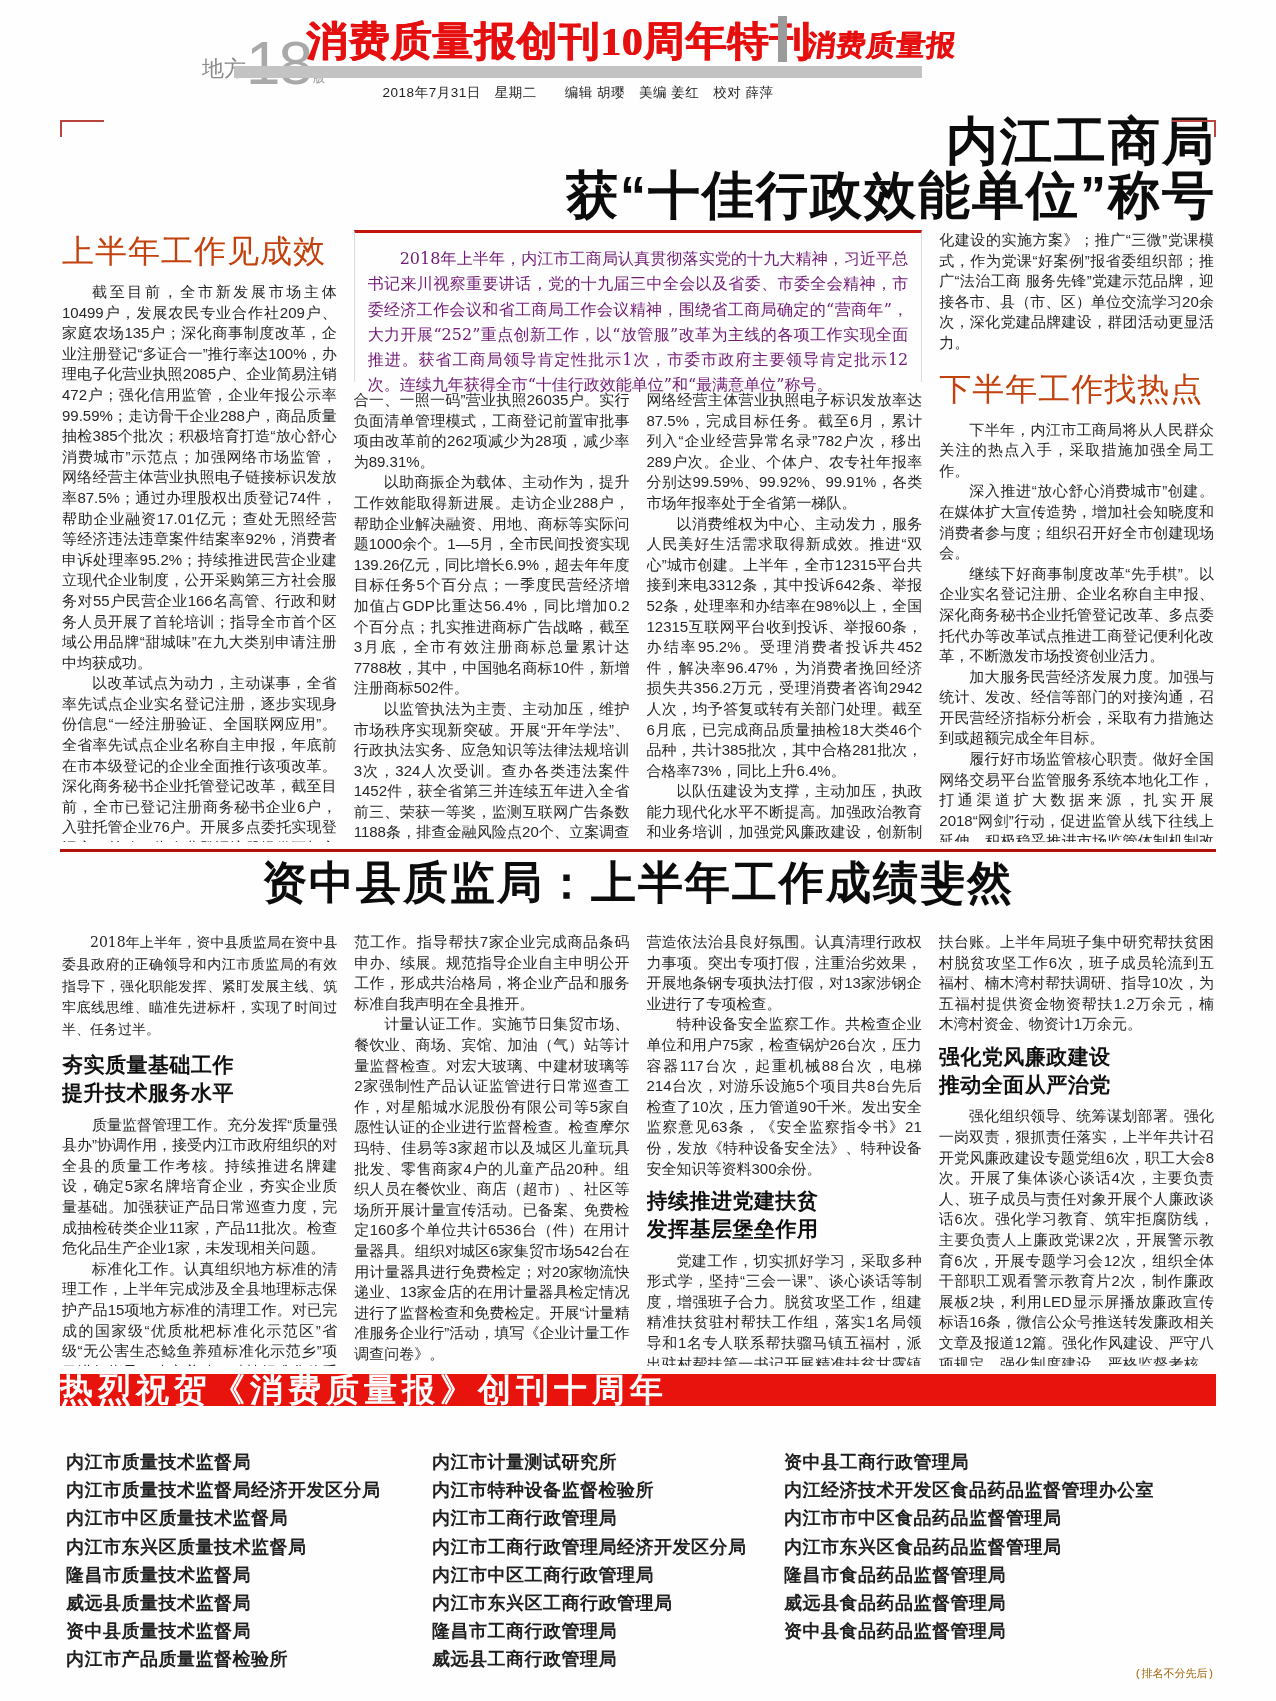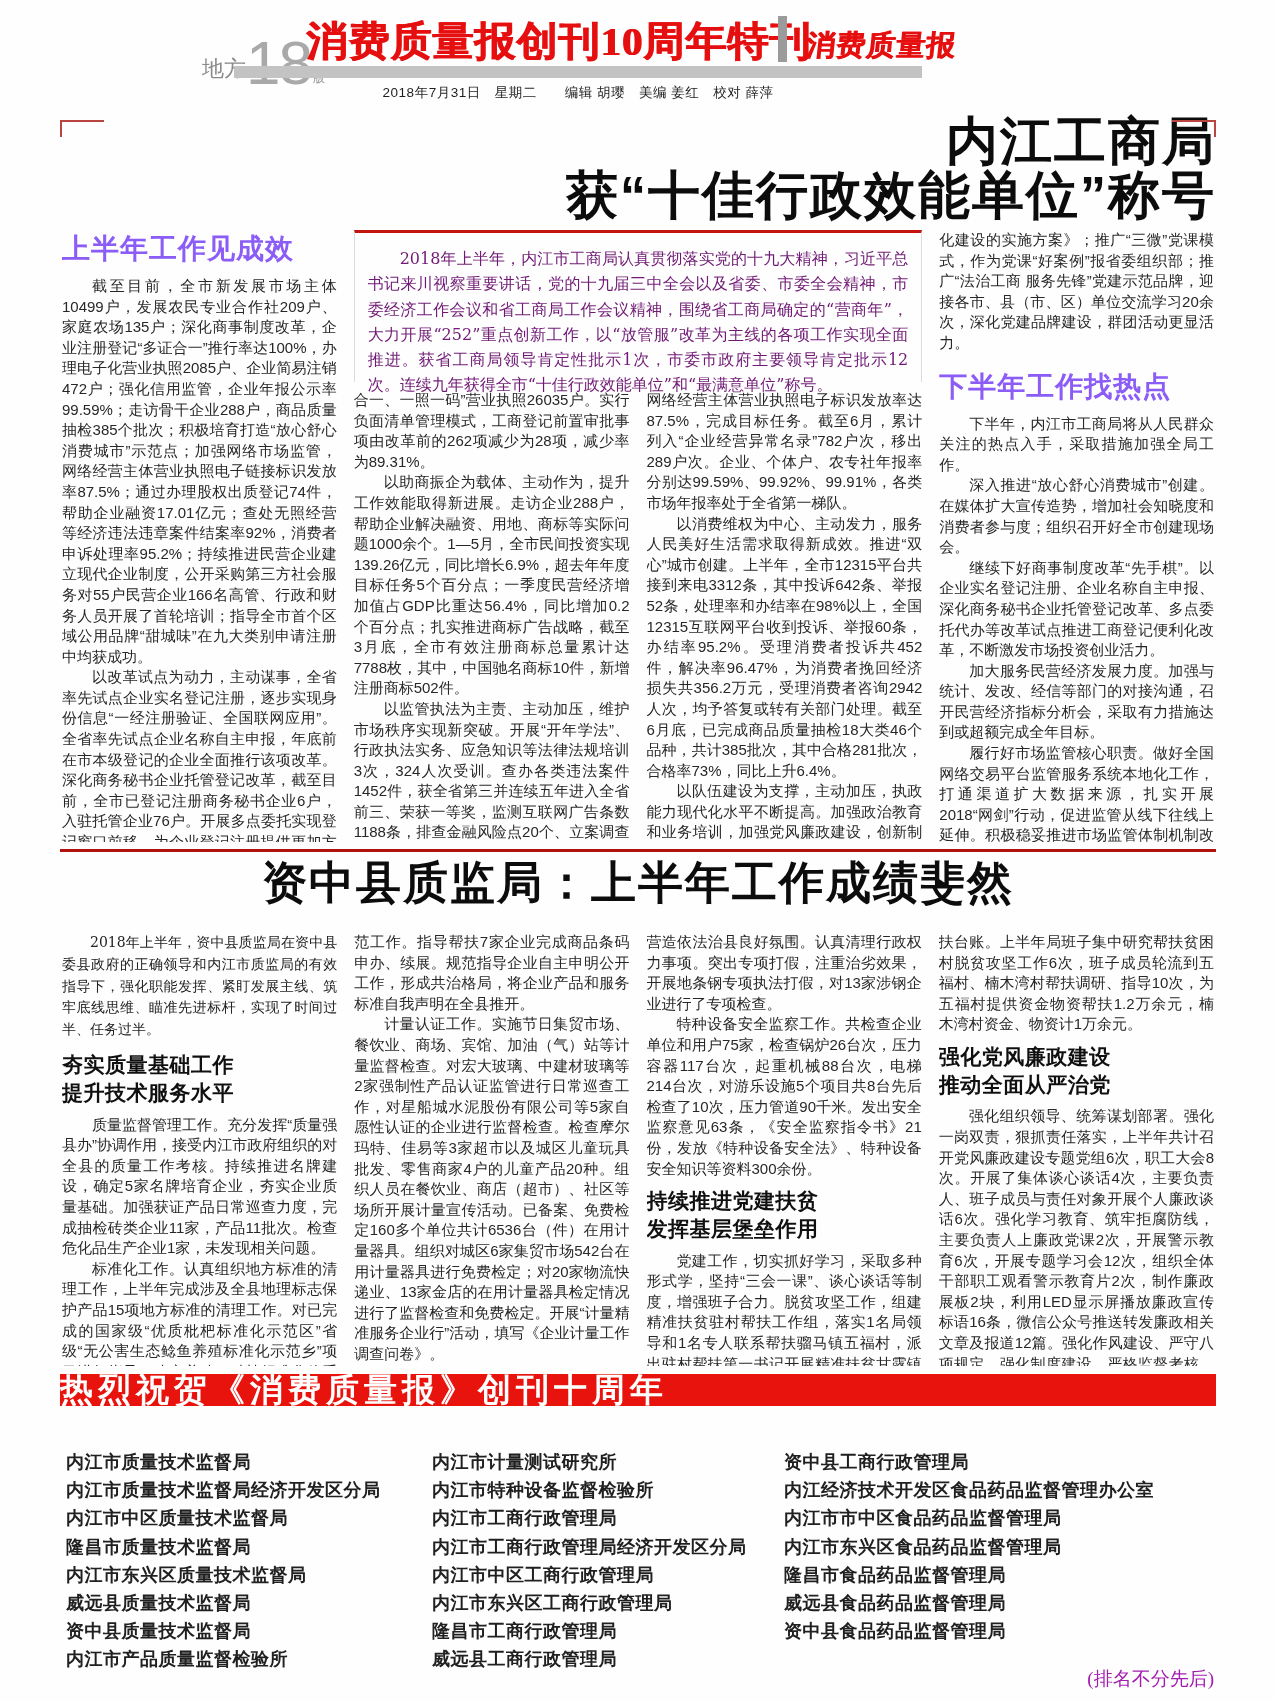--- a/index.html
+++ b/index.html
@@ -35,21 +35,21 @@
   .a1-cols{position:absolute;top:118px;left:2px;right:2px;bottom:2px;display:flex;gap:17px;}
   .col{flex:1;overflow:hidden;text-align:justify;display:flex;flex-direction:column;}
   .colmid{flex:2.07;display:flex;flex-direction:column;overflow:hidden;}
   .lead-box{border-top:3px solid #c3150e;border-left:1px solid #dcdcdc;border-right:1px solid #dcdcdc;
             padding:13px 13px 8px;height:152px;box-sizing:border-box;margin-bottom:8px;}
   .lead-text{font-family:"DejaVu Serif","Liberation Serif",serif;font-size:16px;line-height:1.58;
              text-indent:2em;text-align:justify;color:#701a75;}
   .two-cols{flex:1;display:flex;gap:17px;overflow:hidden;}
   .para{font-size:15px;line-height:20.6px;text-indent:2em;color:#272727;}
   .no-indent{text-indent:0;}
-  .sec-head{font-size:28px;font-weight:700;margin:0 0 8px;color:#8b5cf6;letter-spacing:1px;}
+  .sec-head{font-size:32px;font-weight:400;margin:0 0 8px;color:#c2410c;letter-spacing:1px;}
   .sec-head.mt{margin-top:14px;}
 
   .red-rule{position:absolute;left:60px;width:1156px;top:849px;height:3px;background:#b2120d;}
 
   
   .article2{position:absolute;left:60px;top:858px;width:1156px;height:508px;}
   .a2-headline{margin:0;text-align:center;font-size:45px;font-weight:900;letter-spacing:2px;color:#0c0c0c;line-height:1.1;}
   .a2-cols{position:absolute;top:74px;left:2px;right:2px;bottom:0;display:flex;gap:17px;}
   .lead2{font-family:"DejaVu Serif","Liberation Serif",serif;font-size:14px;line-height:1.56;
          text-indent:2em;margin-bottom:2px;color:#222;text-align:justify;}
@@ -63,22 +63,22 @@
                color:#ffffff;letter-spacing:5px;white-space:nowrap;}
 
   
   .orgs{position:absolute;left:66px;top:1448px;width:1150px;display:flex;}
   .org-col{display:flex;flex-direction:column;}
   .org-col-1{width:366px;}
   .org-col-2{width:352px;}
   .org-col-3{flex:1;}
   .org-item{font-size:18px;font-weight:700;line-height:28.2px;color:#202020;letter-spacing:.5px;
             white-space:nowrap;text-indent:0;}
-  .footnote{position:absolute;right:62px;top:1666px;font-family:Liberation Serif, serif;
-            font-size:19px;color:#a21caf;}
+  .footnote{position:absolute;right:62px;top:1666px;font-family:Liberation Mono, monospace;
+            font-size:11px;color:#a16207;}
 </style>
 </head>
 <body>
 
 <div class="page">
 
   <header class="masthead">
     <div class="edition">
       <span class="ed-label">地方</span>
       <span class="ed-num">18</span>
@@ -191,22 +191,22 @@
 
   <div class="banner">
     <span class="banner-text">热烈祝贺《消费质量报》创刊十周年</span>
   </div>
 
   <section class="orgs">
     <div class="org-col org-col-1">
         <div class="org-item">内江市质量技术监督局</div>
         <div class="org-item">内江市质量技术监督局经济开发区分局</div>
         <div class="org-item">内江市中区质量技术监督局</div>
+        <div class="org-item">内江市东兴区质量技术监督局</div>
         <div class="org-item">隆昌市质量技术监督局</div>
-        <div class="org-item">内江市东兴区质量技术监督局</div>
         <div class="org-item">威远县质量技术监督局</div>
         <div class="org-item">资中县质量技术监督局</div>
         <div class="org-item">内江市产品质量监督检验所</div>
       </div>
     <div class="org-col org-col-2">
         <div class="org-item">内江市计量测试研究所</div>
         <div class="org-item">内江市特种设备监督检验所</div>
         <div class="org-item">内江市工商行政管理局</div>
         <div class="org-item">内江市工商行政管理局经济开发区分局</div>
         <div class="org-item">内江市中区工商行政管理局</div>

